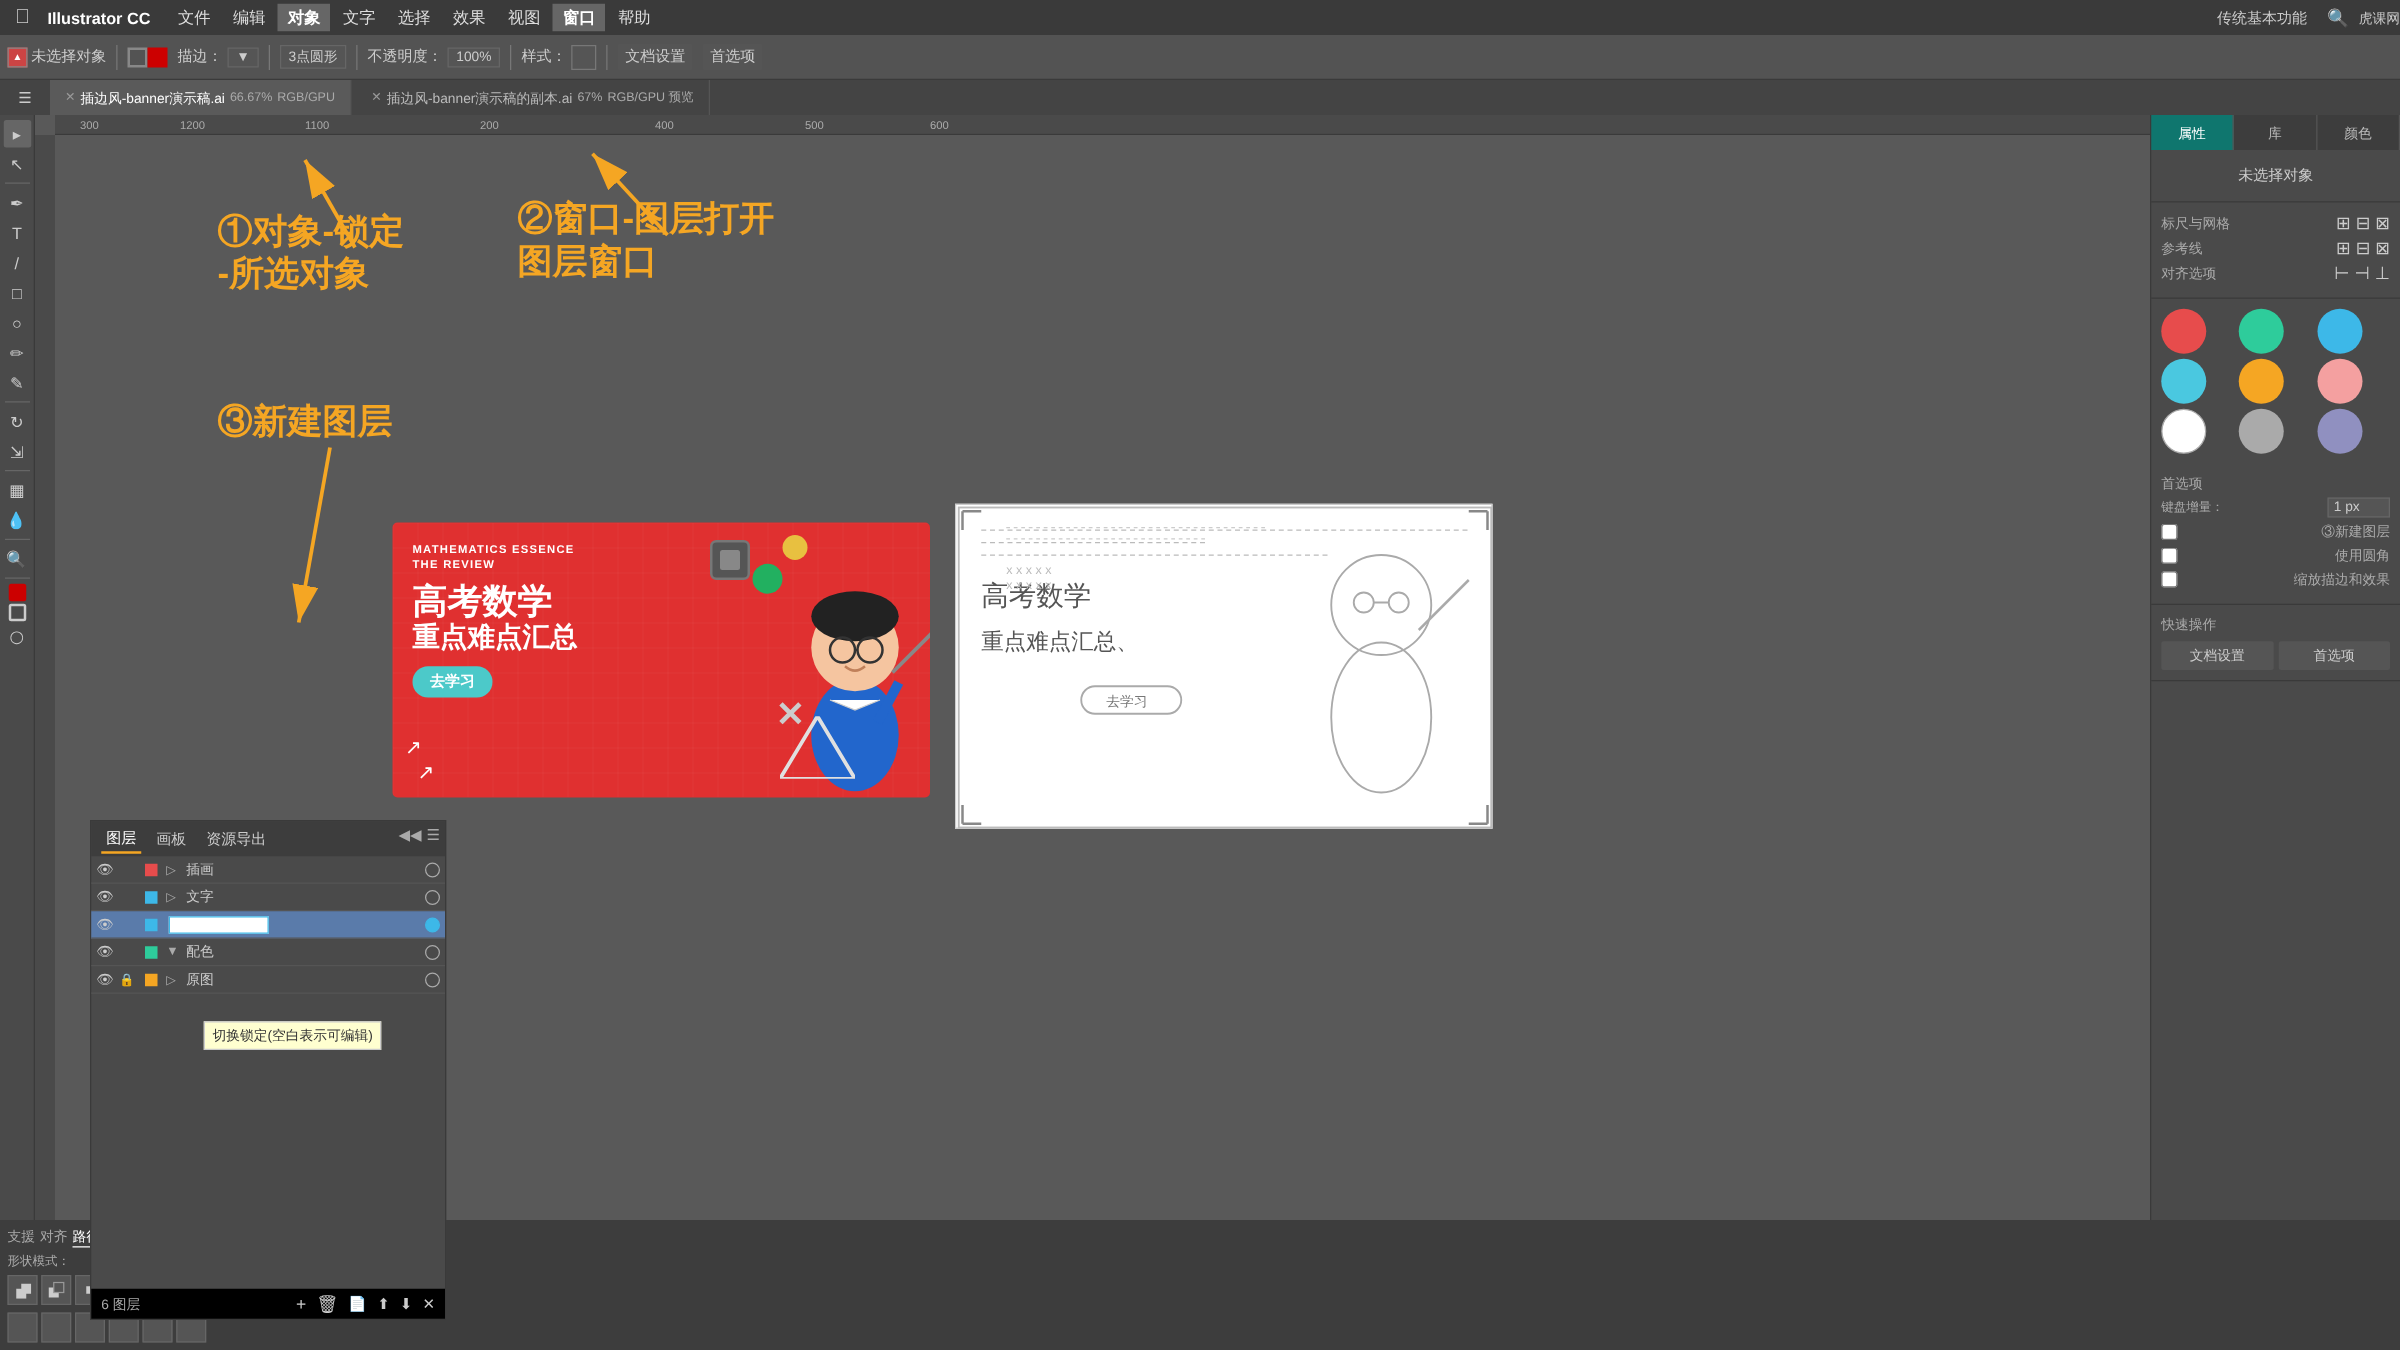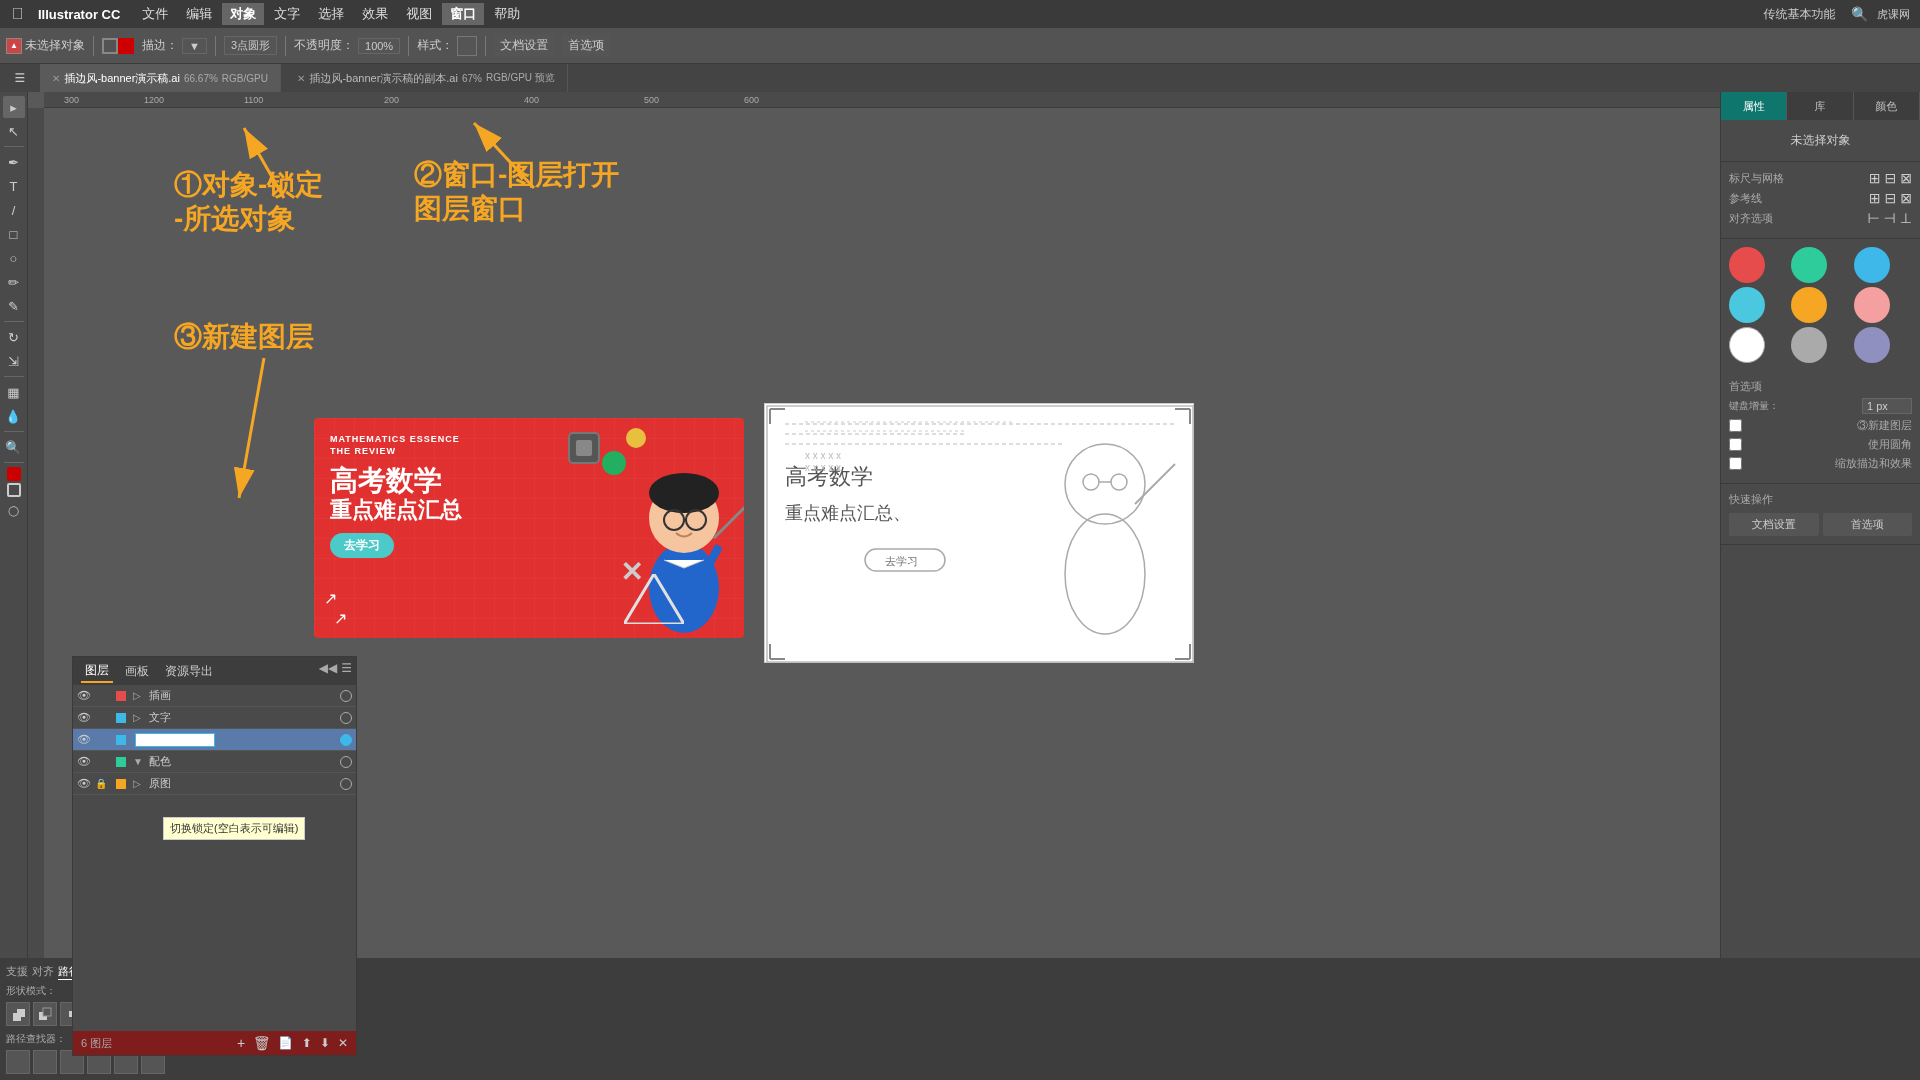--- a/index.html
+++ b/index.html
@@ -9,21 +9,21 @@
     .menu-bar {
       width: 100%; height: 28px; background: #3a3a3a;
       display: flex; align-items: center; padding: 0 8px; gap: 2px;
       position: relative; z-index: 100;
     }
     .apple-icon { width: 20px; height: 20px; display: flex; align-items: center; justify-content: center; color: #ccc; font-size: 16px; margin-right: 8px; }
     .app-name { color: #fff; font-weight: bold; font-size: 13px; margin-right: 12px; }
     .menu-item { color: #ddd; font-size: 13px; padding: 2px 8px; cursor: pointer; }
 
     
-    .top-right { position: absolute; right: 0; top: 0; height: 28px; display: flex; align-items: center; padding-right: 10px; }
+    .top-right { position: absolute; right: 0; top: 0; height: 28px; display: flex; align-items: center; }
 
     
     .toolbar {
       width: 100%; height: 36px; background: #535353;
       display: flex; align-items: center; padding: 0 6px; gap: 4px;
       border-bottom: 1px solid #3a3a3a;
     }
     .toolbar-separator { width: 1px; height: 20px; background: #777; margin: 0 4px; }
 
     
@@ -90,21 +90,21 @@
       border: 1px solid #3a3a3a; z-index: 50;
     }
     .layers-header { height: 28px; background: #3d3d3d; display: flex; align-items: center; padding: 0 8px; gap: 8px; }
     .layers-tab { color: #ccc; font-size: 12px; cursor: pointer; padding: 2px 4px; }
     .layers-tab.active { color: #fff; border-bottom: 2px solid #f5a623; }
     .layer-row { height: 22px; display: flex; align-items: center; padding: 0 4px; gap: 4px; font-size: 11px; color: #ccc; border-bottom: 1px solid #555; }
     .layer-row.selected { background: #5a7baa; }
     .layer-eye { width: 14px; height: 14px; display: flex; align-items: center; justify-content: center; }
     .layer-lock { width: 14px; }
     .layer-name { flex: 1; font-size: 11px; }
-    .layers-footer { height: 24px; background: #7f1d1d; display: flex; align-items: center; padding: 0 8px; gap: 4px; }
+    .layers-footer { height: 24px; background: #000000; display: flex; align-items: center; padding: 0 8px; gap: 4px; }
 
     
     .tooltip {
       position: absolute; background: #ffffd0; border: 1px solid #ccc;
       padding: 3px 6px; font-size: 11px; color: #333; white-space: nowrap;
       z-index: 200;
     }
 
     
     .status-bar {
@@ -569,21 +569,20 @@
               <rect x="4" y="4" width="6" height="6" fill="#ccc"></rect>
             </svg>
         </div>
         <div style="width:24px;height:24px;background:#555;border:1px solid #666;display:flex;align-items:center;justify-content:center;cursor:pointer;">
           <svg width="14" height="14">
               <rect x="2" y="6" width="8" height="8" fill="none" stroke="#ccc" stroke-width="1"></rect>
               <rect x="6" y="2" width="8" height="8" fill="none" stroke="#ccc" stroke-width="1"></rect>
             </svg>
         </div>
       </div>
-      <div style="color:#aaa;font-size:10px;margin-bottom:4px;">路径查找器：</div>
       <div style="display:flex;gap:3px;">
         <div style="width:24px;height:24px;background:#555;border:1px solid #666;cursor:pointer;"></div>
         <div style="width:24px;height:24px;background:#555;border:1px solid #666;cursor:pointer;"></div>
         <div style="width:24px;height:24px;background:#555;border:1px solid #666;cursor:pointer;"></div>
         <div style="width:24px;height:24px;background:#555;border:1px solid #666;cursor:pointer;"></div>
         <div style="width:24px;height:24px;background:#555;border:1px solid #666;cursor:pointer;"></div>
         <div style="width:24px;height:24px;background:#555;border:1px solid #666;cursor:pointer;"></div>
       </div>
     </div>
   </div>

